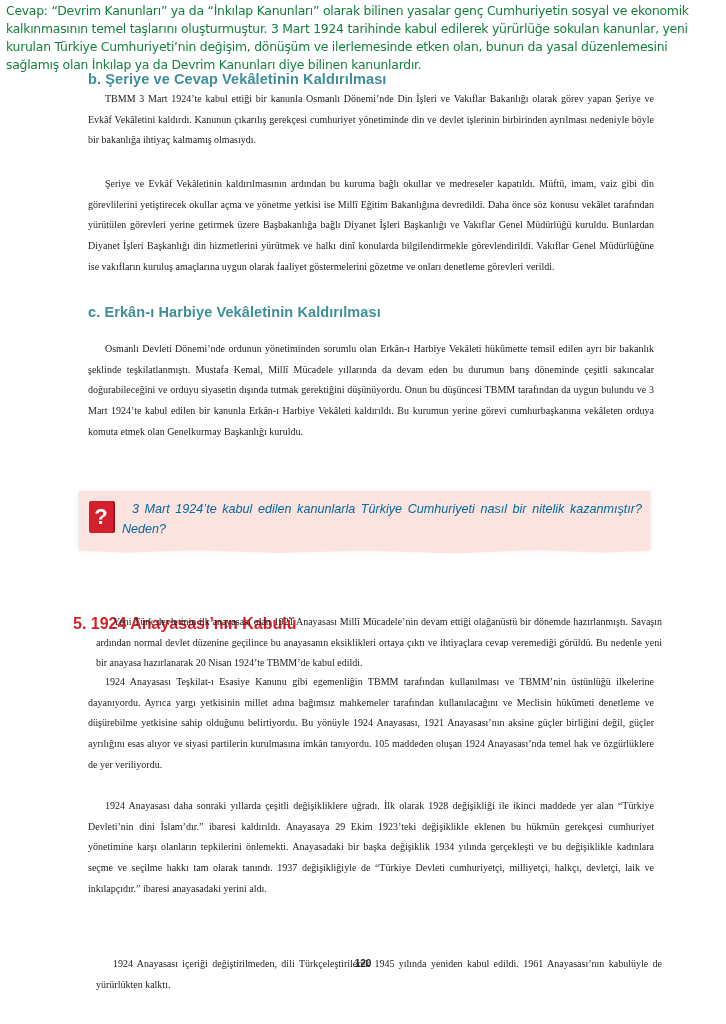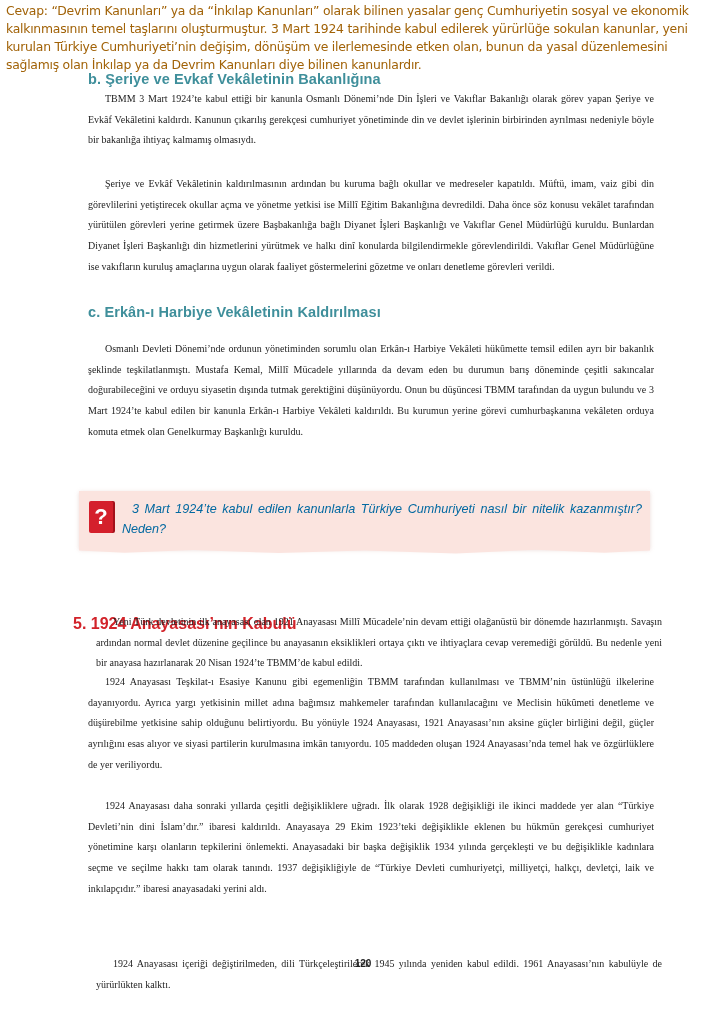--- a/index.html
+++ b/index.html
@@ -1,19 +1,19 @@
 <!DOCTYPE html>
 <html><head>
 <meta charset="utf-8">
 <style>
   html, body { margin: 0; padding: 0; background: #ffffff; }
   body { width: 726px; height: 1024px; position: relative; overflow: hidden; font-family: "Liberation Sans", sans-serif; color: #222; }
   .answer {
     position: absolute; left: 6px; top: 2px; width: 716px;
-    color: #a16207; font-family: "DejaVu Sans", sans-serif;
+    color: #15803d; font-family: "DejaVu Sans", sans-serif;
     font-size: 12.4px; line-height: 18px; letter-spacing: -0.25px;
   }
   .h-teal {
     position: absolute; left: 88px; font-weight: bold; color: #3f8f9b;
     font-size: 14.5px; letter-spacing: 0.1px;
   }
   .h-red {
     position: absolute; left: 73px; font-weight: bold; color: #d2232a;
     font-size: 16px;
     margin-top: 47px;
@@ -45,21 +45,21 @@
   .page-num {
     position: absolute; left: 0; width: 726px; top: 958px; text-align: center;
     font-weight: bold; font-size: 10px; color: #222;
   }
 </style>
 </head>
 <body>
 
 <div class="answer">Cevap:  “Devrim Kanunları” ya da “İnkılap Kanunları” olarak bilinen yasalar genç Cumhuriyetin sosyal ve ekonomik kalkınmasının temel taşlarını oluşturmuştur. 3 Mart 1924 tarihinde kabul edilerek yürürlüğe sokulan kanunlar, yeni kurulan Türkiye Cumhuriyeti’nin değişim, dönüşüm ve ilerlemesinde etken olan, bunun da yasal düzenlemesini sağlamış olan İnkılap ya da Devrim Kanunları diye bilinen kanunlardır.</div>
 
-<div class="h-teal" style="top:71px;">b. Şeriye ve Evkaf Vekâletinin Bakanlığına</div>
+<div class="h-teal" style="top:71px;">b. Şeriye ve Cevap Vekâletinin Kaldırılması</div>
 <p class="para" style="top:89px;margin:0;">TBMM 3 Mart 1924’te kabul ettiği bir kanunla Osmanlı Dönemi’nde Din İşleri ve Vakıflar Bakanlığı olarak görev yapan Şeriye ve Evkâf Vekâletini kaldırdı. Kanunun çıkarılış gerekçesi cumhuriyet yönetiminde din ve devlet işlerinin birbirinden ayrılması nedeniyle böyle bir bakanlığa ihtiyaç kalmamış olmasıydı.</p>
 <p class="para" style="top:174px;margin:0;">Şeriye ve Evkâf Vekâletinin kaldırılmasının ardından bu kuruma bağlı okullar ve medreseler kapatıldı. Müftü, imam, vaiz gibi din görevlilerini yetiştirecek okullar açma ve yönetme yetkisi ise Millî Eğitim Bakanlığına devredildi. Daha önce söz konusu vekâlet tarafından yürütülen görevleri yerine getirmek üzere Başbakanlığa bağlı Diyanet İşleri Başkanlığı ve Vakıflar Genel Müdürlüğü kuruldu. Bunlardan Diyanet İşleri Başkanlığı din hizmetlerini yürütmek ve halkı dinî konularda bilgilendirmekle görevlendirildi. Vakıflar Genel Müdürlüğüne ise vakıfların kuruluş amaçlarına uygun olarak faaliyet göstermelerini gözetme ve onları denetleme görevleri verildi.</p>
 
 <div class="h-teal" style="top:304px;">c. Erkân-ı Harbiye Vekâletinin Kaldırılması</div>
 <p class="para" style="top:339px;margin:0;">Osmanlı Devleti Dönemi’nde ordunun yönetiminden sorumlu olan Erkân-ı Harbiye Vekâleti hükûmette temsil edilen ayrı bir bakanlık şeklinde teşkilatlanmıştı. Mustafa Kemal, Millî Mücadele yıllarında da devam eden bu durumun barış döneminde çeşitli sakıncalar doğurabileceğini ve orduyu siyasetin dışında tutmak gerektiğini düşünüyordu. Onun bu düşüncesi TBMM tarafından da uygun bulundu ve 3 Mart 1924’te kabul edilen bir kanunla Erkân-ı Harbiye Vekâleti kaldırıldı. Bu kurumun yerine görevi cumhurbaşkanına vekâleten orduya komuta etmek olan Genelkurmay Başkanlığı kuruldu.</p>
 
 <div class="qbox">
   <div class="q-icon">?</div>
   <div class="q-text">3 Mart 1924’te kabul edilen kanunlarla Türkiye Cumhuriyeti nasıl bir nitelik kazanmıştır? Neden?</div>
 </div>

